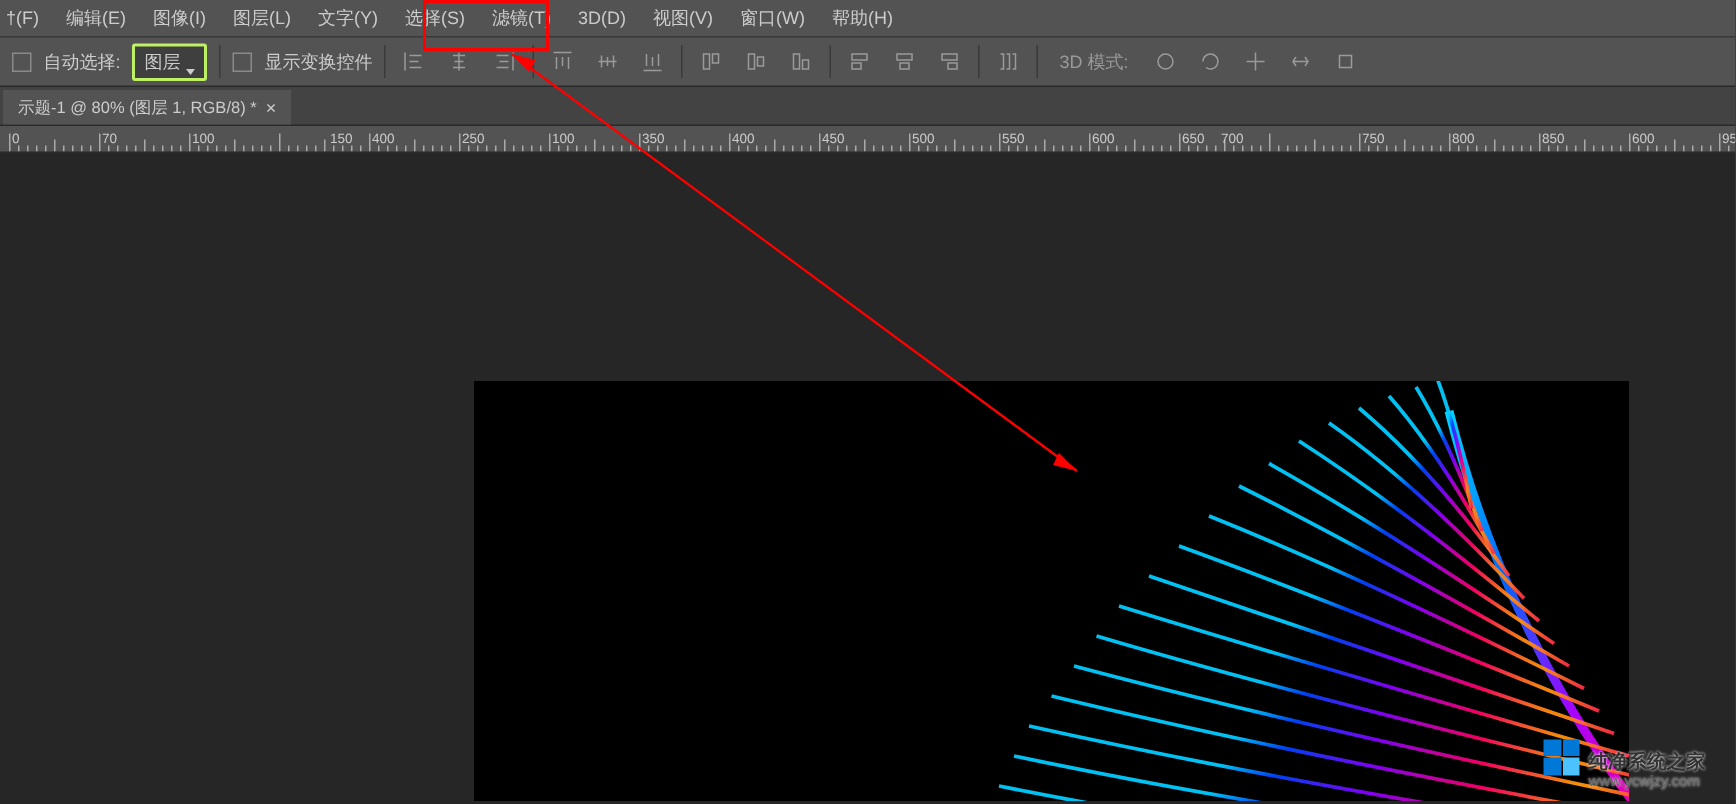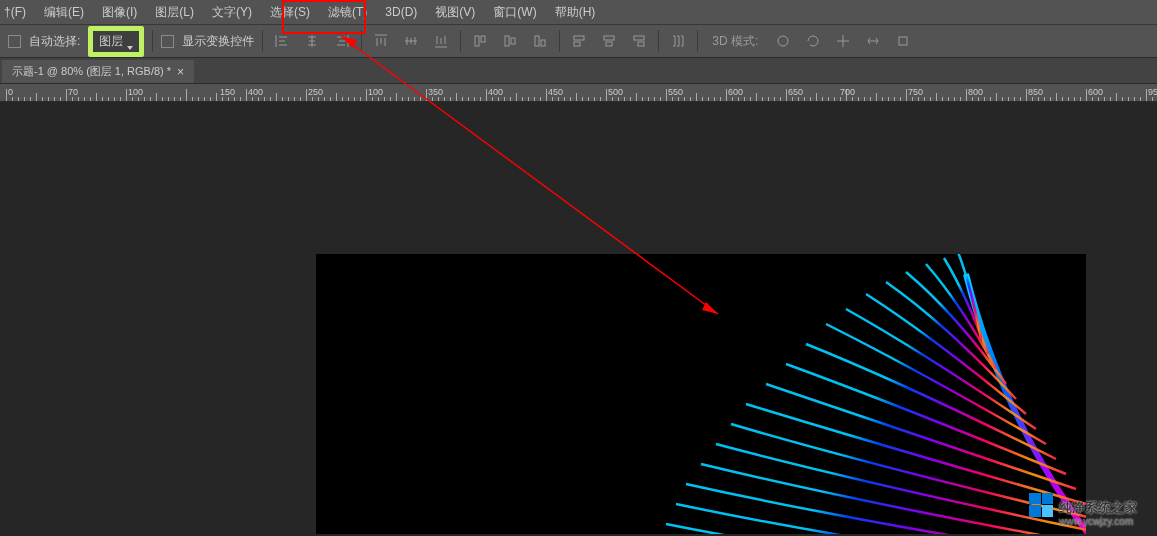--- a/index.html
+++ b/index.html
@@ -41,21 +41,21 @@
     .checkbox {
       width: 13px;
       height: 13px;
       border: 1px solid #8a8a8a;
       background: #535353;
       display: inline-block;
     }
     .opt-label { color: #cccccc; }
     .dropdown {
       background: #3f3f3f;
-      border: 5px solid #bef264;
+      border: 2px solid #bef264;
       padding: 2px 6px;
       display: flex;
       align-items: flex-end;
       gap: 4px;
       border-radius: 2px;
     }
     .dd-arrow {
       width: 0; height: 0;
       border-left: 3px solid transparent;
       border-right: 3px solid transparent;
@@ -490,21 +490,21 @@
     <div class="ruler-tick" style="left: 846px; height: 12px;"></div>
     <div class="ruler-tick" style="left: 852px; height: 4px;"></div>
     <div class="ruler-tick" style="left: 858px; height: 4px;"></div>
     <div class="ruler-tick" style="left: 864px; height: 4px;"></div>
     <div class="ruler-tick" style="left: 870px; height: 4px;"></div>
     <div class="ruler-tick" style="left: 876px; height: 8px;"></div>
     <div class="ruler-tick" style="left: 882px; height: 4px;"></div>
     <div class="ruler-tick" style="left: 888px; height: 4px;"></div>
     <div class="ruler-tick" style="left: 894px; height: 4px;"></div>
     <div class="ruler-tick" style="left: 900px; height: 4px;"></div>
-    <div class="ruler-label" style="left: 840px;">700</div>
+    <div class="ruler-label" style="left: 814px;">700</div>
     <div class="ruler-tick" style="left: 906px; height: 12px;"></div>
     <div class="ruler-tick" style="left: 912px; height: 4px;"></div>
     <div class="ruler-tick" style="left: 918px; height: 4px;"></div>
     <div class="ruler-tick" style="left: 924px; height: 4px;"></div>
     <div class="ruler-tick" style="left: 930px; height: 4px;"></div>
     <div class="ruler-tick" style="left: 936px; height: 8px;"></div>
     <div class="ruler-tick" style="left: 942px; height: 4px;"></div>
     <div class="ruler-tick" style="left: 948px; height: 4px;"></div>
     <div class="ruler-tick" style="left: 954px; height: 4px;"></div>
     <div class="ruler-tick" style="left: 960px; height: 4px;"></div>

